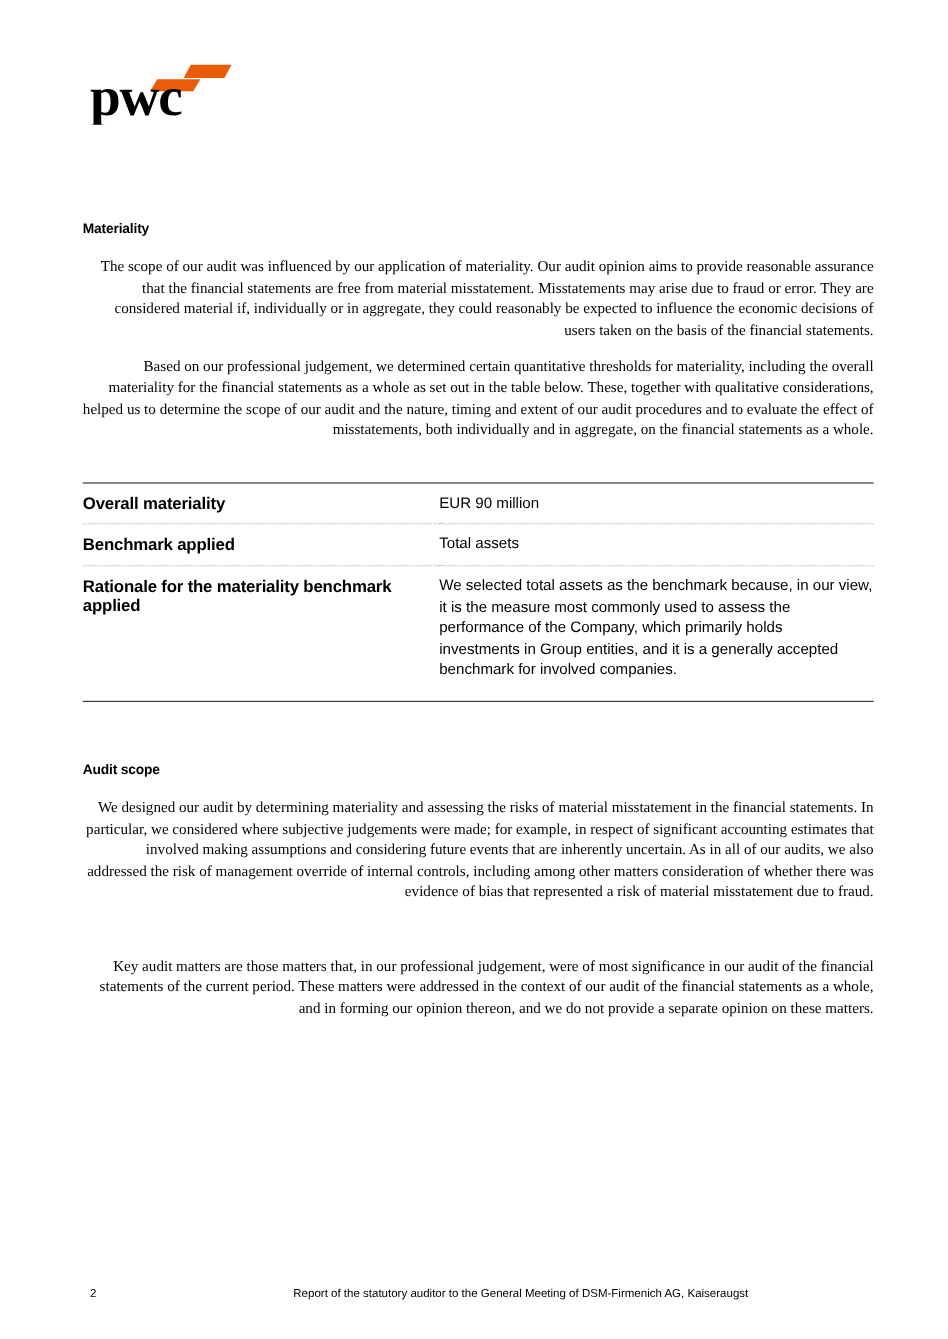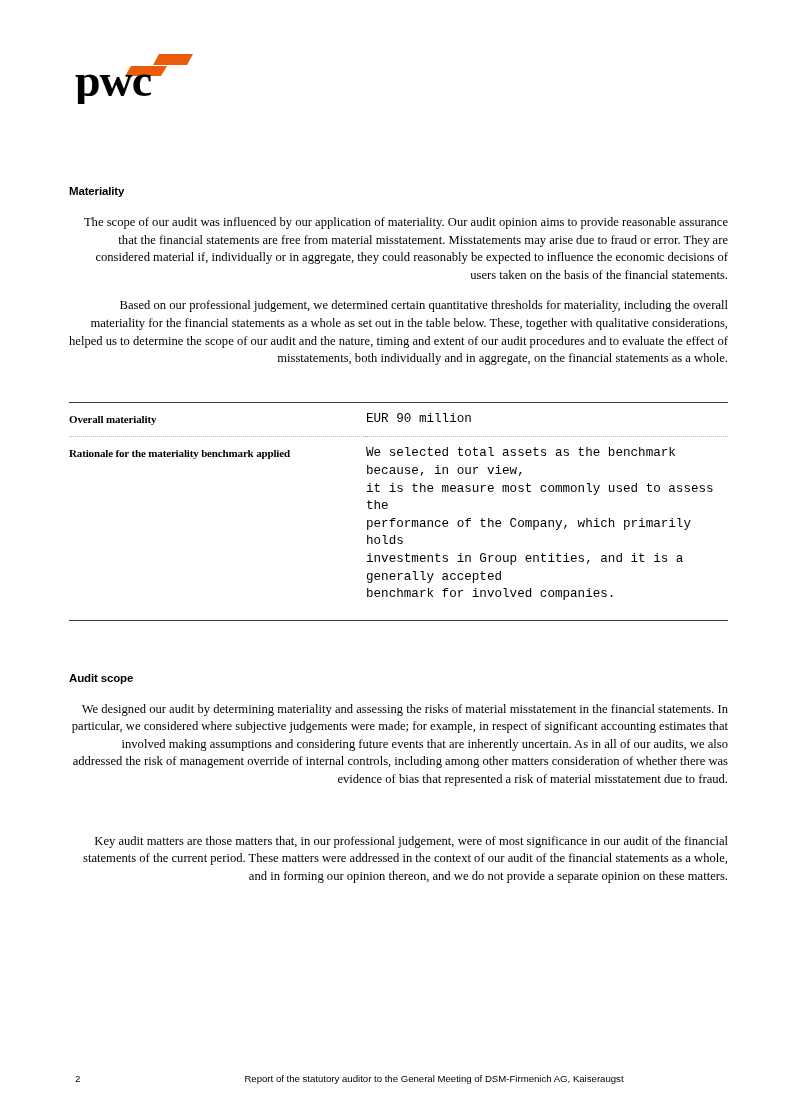--- a/index.html
+++ b/index.html
@@ -74,31 +74,31 @@
   }
   .mat-table tr.row-dotted td {
     border-top: 1.3px dotted #b9b9b9;
   }
   .mat-table tr.row-bottom-edge td {
     border-bottom: 1.4px solid #3b3b3b;
     margin-left: 25px;
   }
   .cell-label {
     width: 287px;
-    font-family: Liberation Serif, serif;
-    font-size: 11px;
+    font-family: Liberation Sans, sans-serif;
+    font-size: 14px;
     font-weight: bold;
     letter-spacing: -0.15px;
     line-height: 16px;
     padding-top: 8px !important;
     padding-bottom: 8px !important;
     padding-right: 10px !important;
   }
   .cell-value {
-    font-family: Liberation Mono, monospace;
+    font-family: Liberation Sans, sans-serif;
     font-size: 12.6px;
     line-height: 17.6px;
     padding-top: 8px !important;
     padding-bottom: 8px !important;
   }
   .cell-value.tall {
     padding-bottom: 16px !important;
   }
   .cell-label.tall {
     padding-bottom: 16px !important;
@@ -143,20 +143,24 @@
   <p class="body-text">The scope of our audit was influenced by our application of materiality. Our audit opinion aims to provide reasonable assurance that the financial statements are free from material misstatement. Misstatements may arise due to fraud or error. They are considered material if, individually or in aggregate, they could reasonably be expected to influence the economic decisions of users taken on the basis of the financial statements.</p>
   <div class="gap-paragraph"></div>
   <p class="body-text">Based on our professional judgement, we determined certain quantitative thresholds for materiality, including the overall materiality for the financial statements as a whole as set out in the table below. These, together with qualitative considerations, helped us to determine the scope of our audit and the nature, timing and extent of our audit procedures and to evaluate the effect of misstatements, both individually and in aggregate, on the financial statements as a whole.</p>
 
   <table class="mat-table">
     <tbody>
       <tr class="row-top">
         <td class="cell-label">Overall materiality</td>
         <td class="cell-value">EUR 90 million</td>
       </tr>
+      <tr class="row-dotted">
+        <td class="cell-label">Benchmark applied</td>
+        <td class="cell-value">Total assets</td>
+      </tr>
       <tr class="row-dotted row-bottom-edge">
         <td class="cell-label tall">Rationale for the materiality benchmark applied</td>
         <td class="cell-value tall">
           <span class="rationale-line">We selected total assets as the benchmark because, in our view,</span>
           <span class="rationale-line">it is the measure most commonly used to assess the</span>
           <span class="rationale-line">performance of the Company, which primarily holds</span>
           <span class="rationale-line">investments in Group entities, and it is a generally accepted</span>
           <span class="rationale-line">benchmark for involved companies.</span>
         </td>
       </tr>

